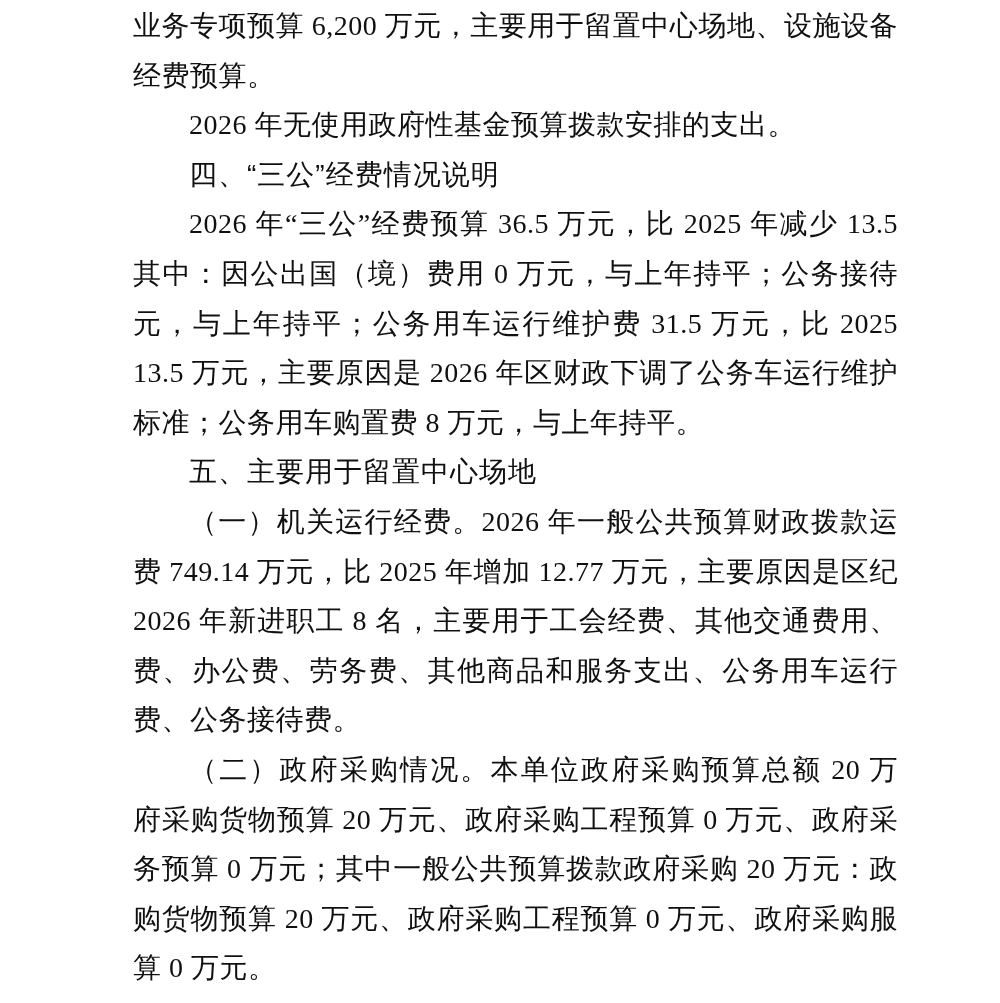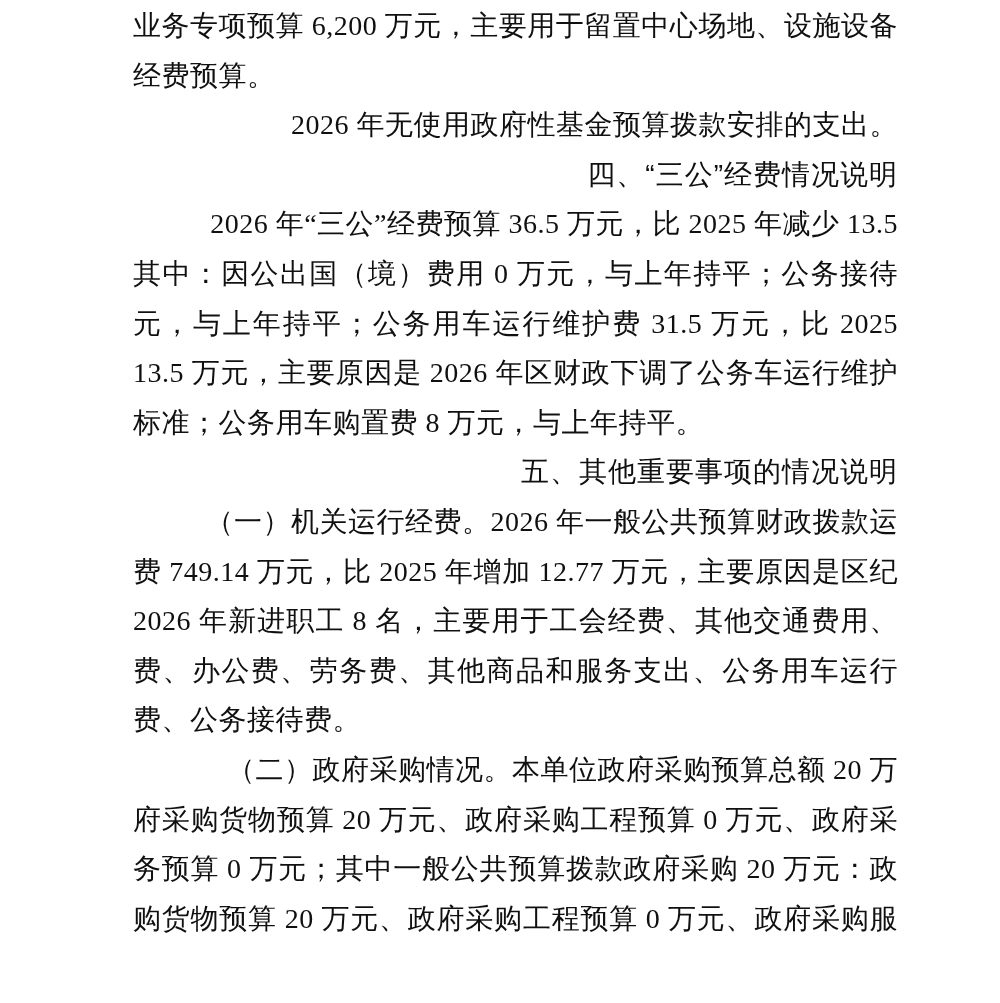--- a/index.html
+++ b/index.html
@@ -30,21 +30,20 @@
     white-space: normal;
     text-align: left;
     letter-spacing: 0.5px;
   }
   .j {
     text-align: justify;
     text-align-last: justify;
   }
   .ind {
     text-indent: 2em;
-    text-align: right;
   }
   .h {
     font-family: "Liberation Sans", "DejaVu Sans", sans-serif;
     font-weight: 400;
     letter-spacing: 1px;
   }
 </style>
 </head>
 <body>
 
@@ -52,24 +51,25 @@
   <div class="textblock">
     <div class="ln j">业务专项预算 6,200 万元，主要用于留置中心场地、设施设备租赁</div>
     <div class="ln">经费预算。</div>
     <div class="ln ind">2026 年无使用政府性基金预算拨款安排的支出。</div>
     <div class="ln ind h">四、“三公”经费情况说明</div>
     <div class="ln ind j">2026 年“三公”经费预算 36.5 万元，比 2025 年减少 13.5 万元。</div>
     <div class="ln j">其中：因公出国（境）费用 0 万元，与上年持平；公务接待费 5 万</div>
     <div class="ln j">元，与上年持平；公务用车运行维护费 31.5 万元，比 2025 年减少</div>
     <div class="ln j">13.5 万元，主要原因是 2026 年区财政下调了公务车运行维护费用</div>
     <div class="ln">标准；公务用车购置费 8 万元，与上年持平。</div>
-    <div class="ln ind h">五、其他重要事项的情况说明</div>
+    <div class="ln ind h">五、主要用于留置中心场地</div>
     <div class="ln ind j">（一）机关运行经费。2026 年一般公共预算财政拨款运行经</div>
     <div class="ln j">费 749.14 万元，比 2025 年增加 12.77 万元，主要原因是区纪委</div>
     <div class="ln j">2026 年新进职工 8 名，主要用于工会经费、其他交通费用、邮电</div>
     <div class="ln j">费、办公费、劳务费、其他商品和服务支出、公务用车运行维护</div>
     <div class="ln">费、公务接待费。</div>
     <div class="ln ind j">（二）政府采购情况。本单位政府采购预算总额 20 万元：政</div>
     <div class="ln j">府采购货物预算 20 万元、政府采购工程预算 0 万元、政府采购服</div>
     <div class="ln j">务预算 0 万元；其中一般公共预算拨款政府采购 20 万元：政府采</div>
     <div class="ln j">购货物预算 20 万元、政府采购工程预算 0 万元、政府采购服务预</div>
+    <div class="ln">算 0 万元。</div>
   </div>
 </div>
 
 </body></html>

